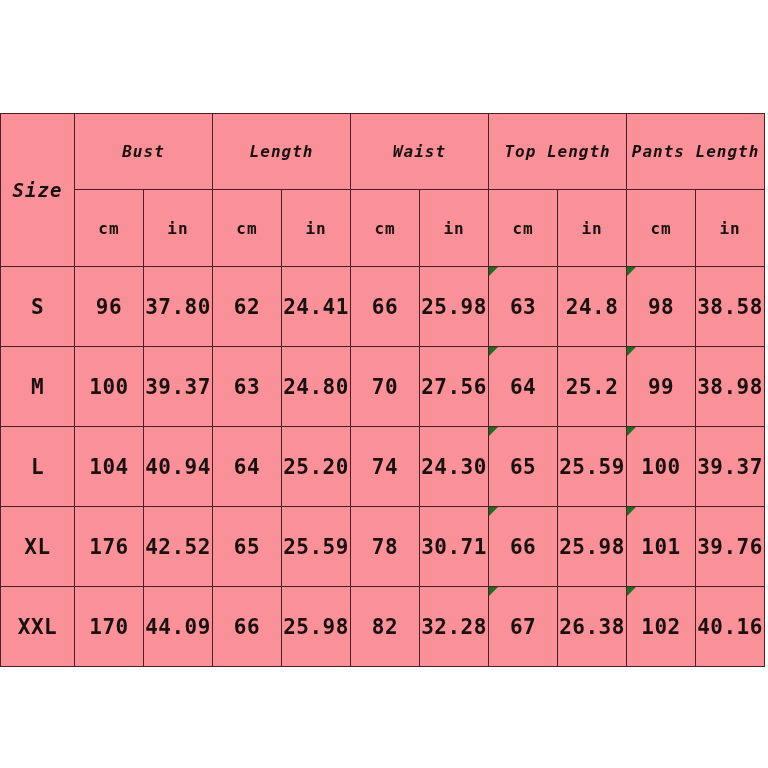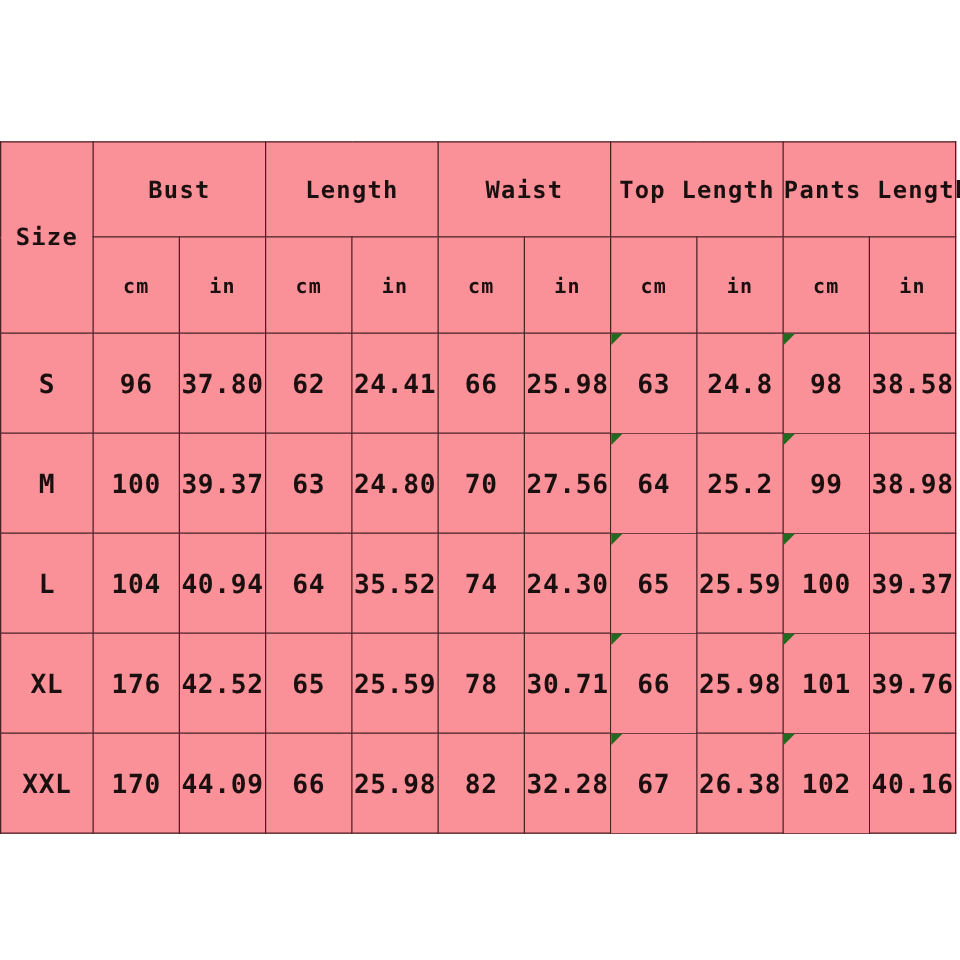--- a/index.html
+++ b/index.html
@@ -31,29 +31,31 @@
     text-align:center;
     vertical-align:middle;
     color:#1b1010;
     font-weight:bold;
     background:#FA9098;
     font-family:"DejaVu Sans Mono","Liberation Mono",monospace;
   }
   
   .grp-head{
     height:75px;
-    font-size:19px;
+    font-size:16px;
     letter-spacing:1px;
     white-space:nowrap;
+    font-style:italic;
   }
   
   .size-head{
     height:152px;
     font-size:19px;
     letter-spacing:1px;
+    font-style:italic;
   }
   
   .unit-head{
     height:76px;
     font-size:16px;
     letter-spacing:1px;
   }
   
   .data-row td{
     height:79px;
@@ -145,21 +147,21 @@
           <td class="c-cm c-mark"><span class="corner-flag"></span><span>64</span></td>
           <td class="c-in"><span>25.2</span></td>
           <td class="c-cm c-mark"><span class="corner-flag"></span><span>99</span></td>
           <td class="c-in"><span>38.98</span></td>
         </tr>
         <tr class="data-row">
           <td class="c-size">L</td>
           <td class="c-cm"><span>104</span></td>
           <td class="c-in"><span>40.94</span></td>
           <td class="c-cm"><span>64</span></td>
-          <td class="c-in"><span>35.52</span></td>
+          <td class="c-in"><span>25.20</span></td>
           <td class="c-cm"><span>74</span></td>
           <td class="c-in"><span>24.30</span></td>
           <td class="c-cm c-mark"><span class="corner-flag"></span><span>65</span></td>
           <td class="c-in"><span>25.59</span></td>
           <td class="c-cm c-mark"><span class="corner-flag"></span><span>100</span></td>
           <td class="c-in"><span>39.37</span></td>
         </tr>
         <tr class="data-row">
           <td class="c-size">XL</td>
           <td class="c-cm"><span>176</span></td>

